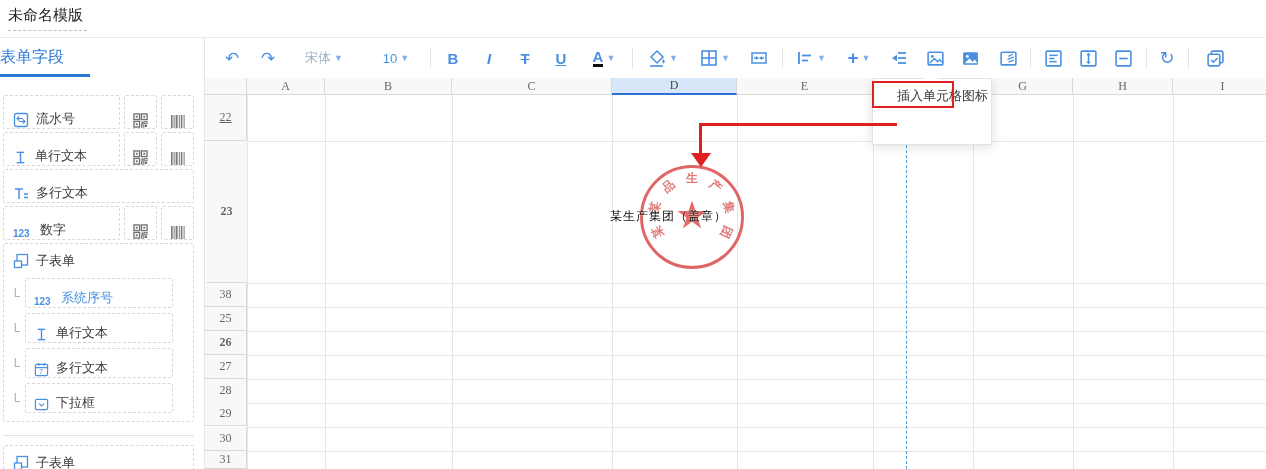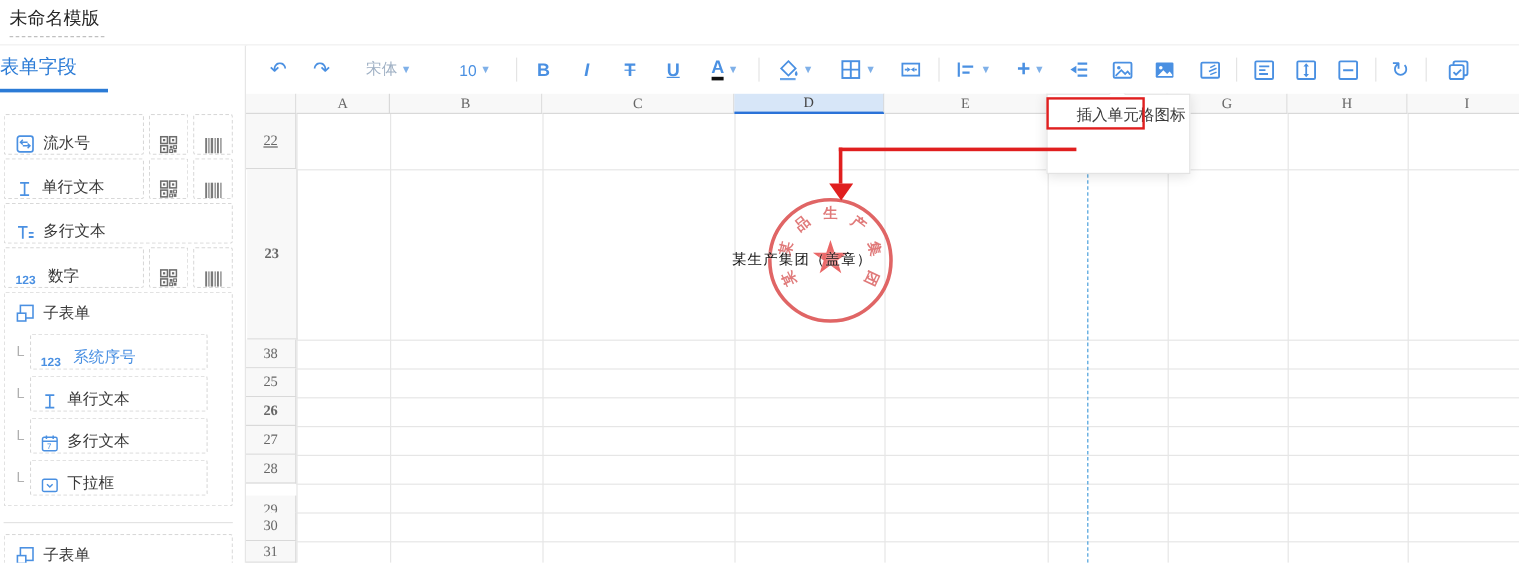--- a/index.html
+++ b/index.html
@@ -472,21 +472,21 @@
       <div class="colhead" style="left: 768px; top: 0px; width: 100px; height: 17px;">G</div>
       <div class="colhead" style="left: 868px; top: 0px; width: 100px; height: 17px;">H</div>
       <div class="colhead" style="left: 968px; top: 0px; width: 100px; height: 17px;">I</div>
       <div class="rowhead" style="left: 0px; top: 17px; width: 42px; height: 46px; text-decoration: underline;">22</div>
       <div class="rowhead" style="left: 1px; top: 63px; width: 42px; height: 142px; font-weight: bold;">23</div>
       <div class="rowhead" style="left: 0px; top: 205px; width: 42px; height: 24px;">38</div>
       <div class="rowhead" style="left: 0px; top: 229px; width: 42px; height: 24px;">25</div>
       <div class="rowhead" style="left: 0px; top: 253px; width: 42px; height: 24px; font-weight: bold;">26</div>
       <div class="rowhead" style="left: 0px; top: 277px; width: 42px; height: 24px;">27</div>
       <div class="rowhead" style="left: 0px; top: 301px; width: 42px; height: 24px;">28</div>
-      <div class="rowhead" style="left: 0px; top: 335px; width: 42px; height: 24px;">29</div>
+      <div class="rowhead" style="left: 0px; top: 324px; width: 42px; height: 24px;">29</div>
       <div class="rowhead" style="left: 0px; top: 349px; width: 42px; height: 24px;">30</div>
       <div class="rowhead" style="left: 0px; top: 373px; width: 42px; height: 18px;">31</div>
       <div class="gridv" style="left: 42px; top: 17px; width: 1px; height: 374px;"></div>
       <div class="gridv" style="left: 120px; top: 17px; width: 1px; height: 374px;"></div>
       <div class="gridv" style="left: 247px; top: 17px; width: 1px; height: 374px;"></div>
       <div class="gridv" style="left: 407px; top: 17px; width: 1px; height: 374px;"></div>
       <div class="gridv" style="left: 532px; top: 17px; width: 1px; height: 374px;"></div>
       <div class="gridv" style="left: 668px; top: 17px; width: 1px; height: 374px;"></div>
       <div class="gridv" style="left: 768px; top: 17px; width: 1px; height: 374px;"></div>
       <div class="gridv" style="left: 868px; top: 17px; width: 1px; height: 374px;"></div>

